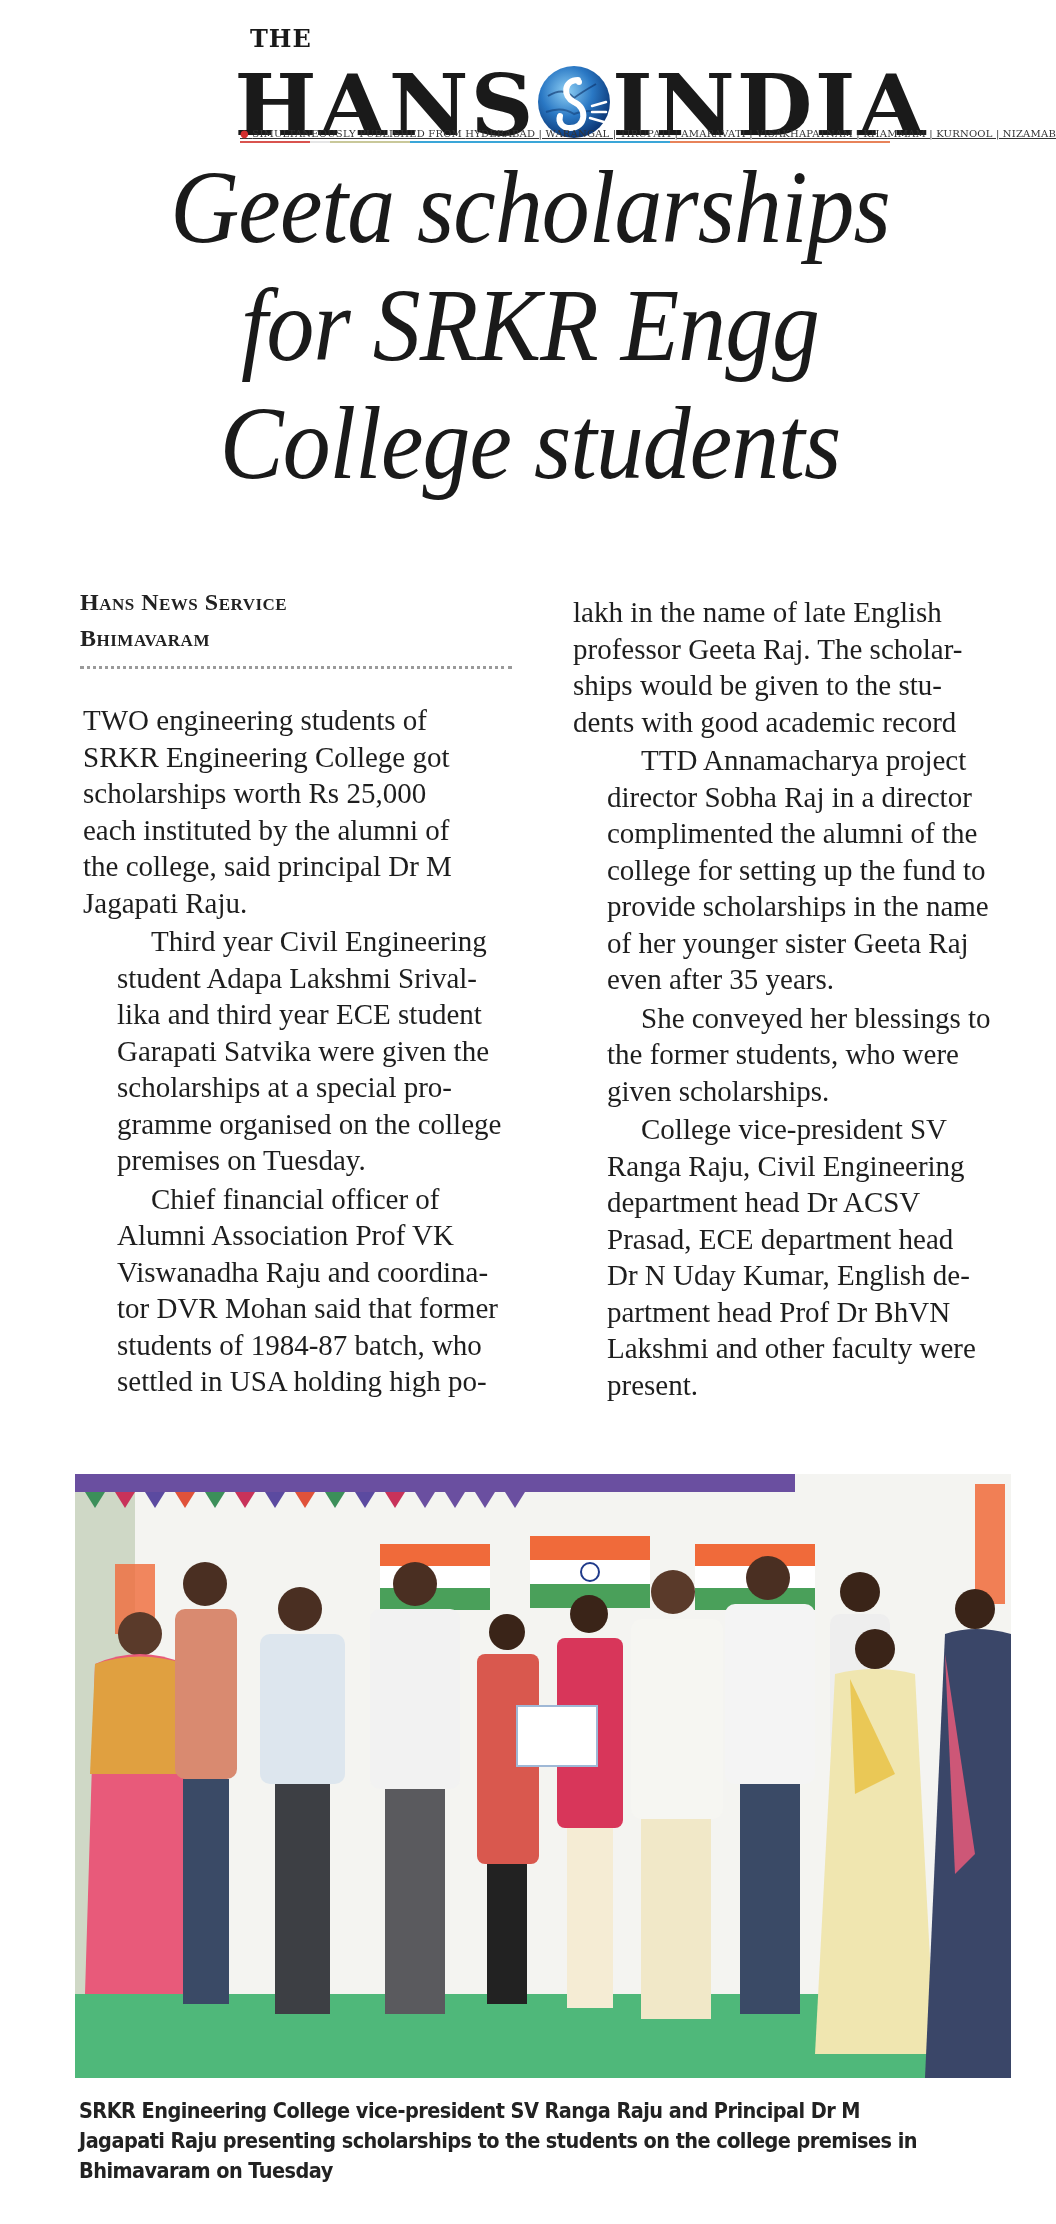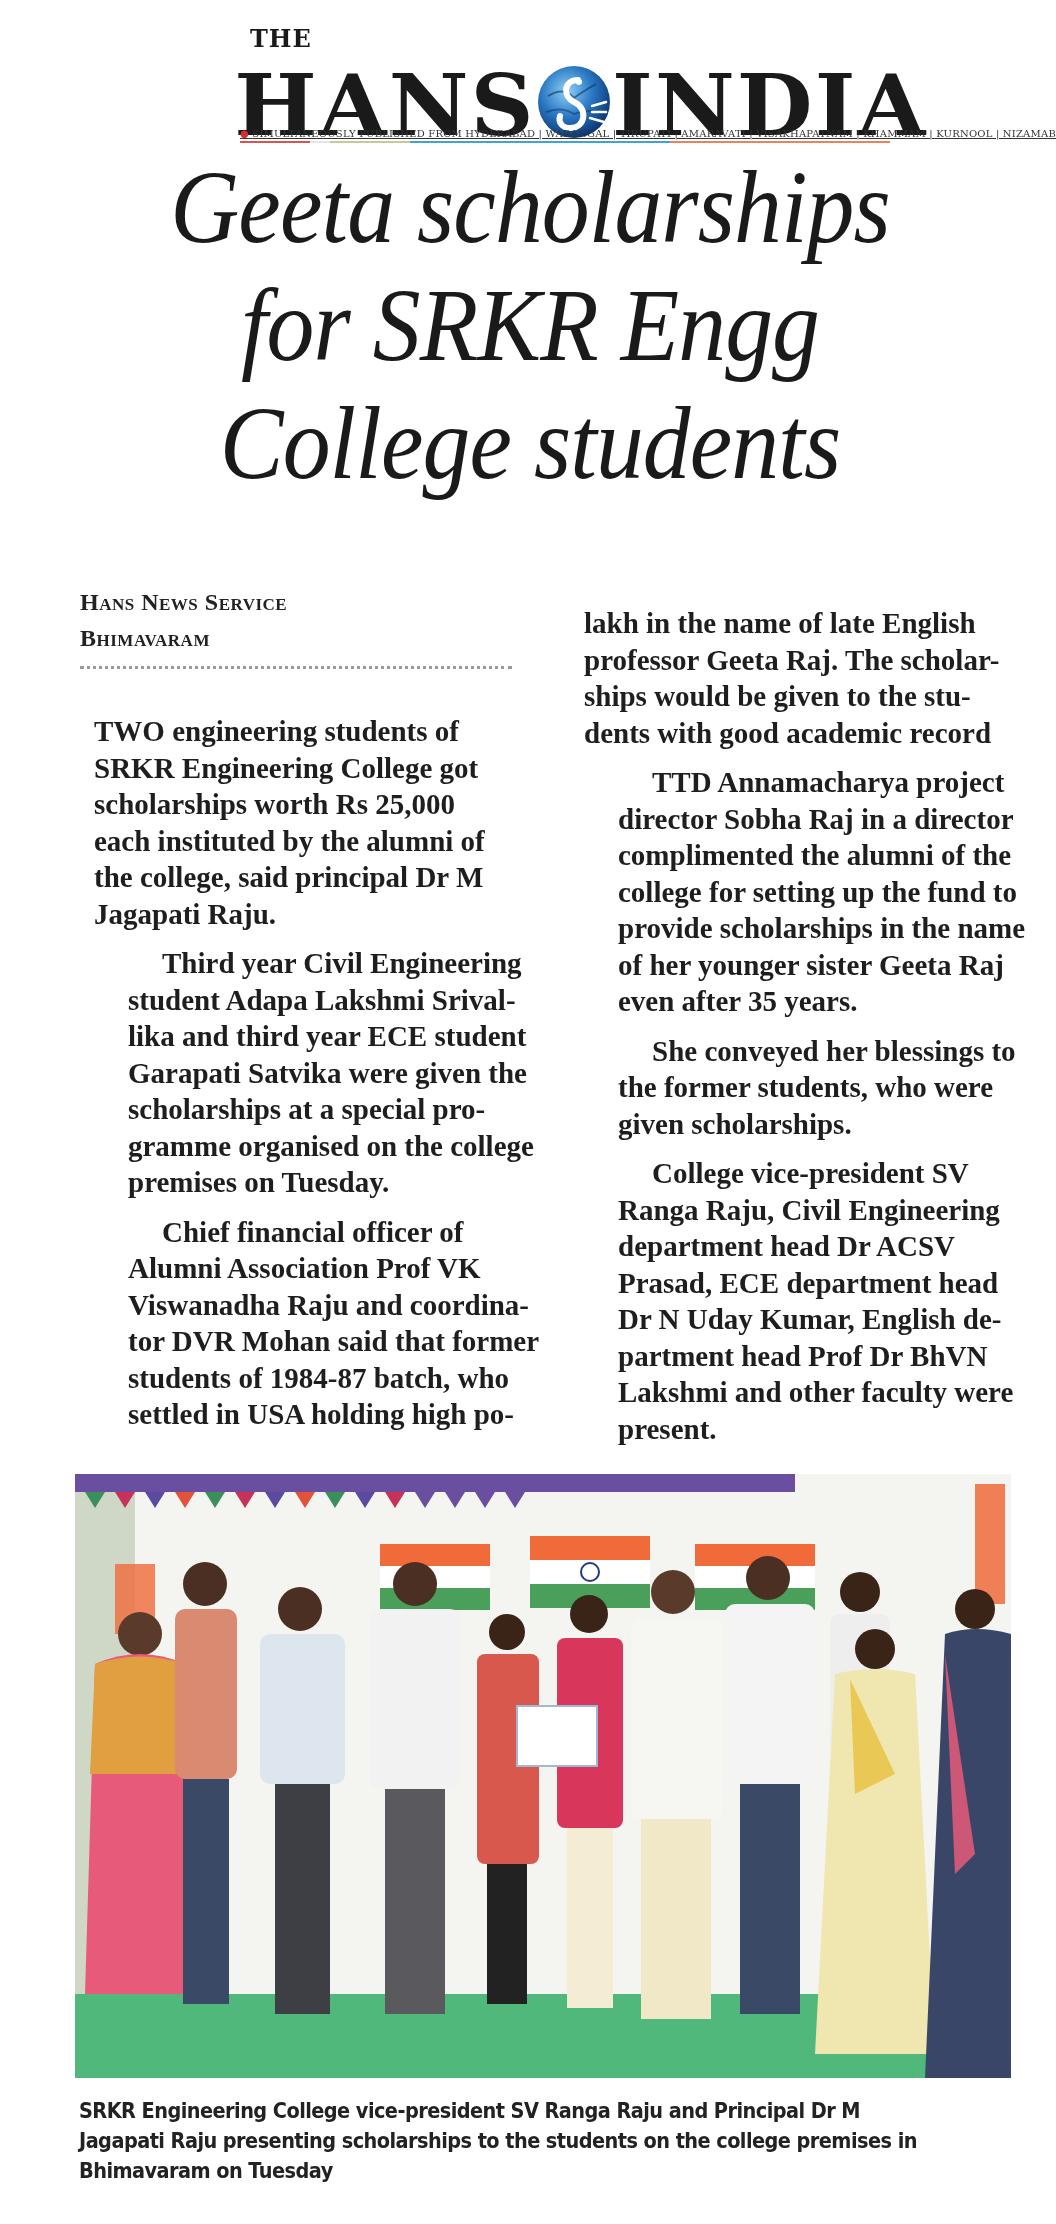--- a/index.html
+++ b/index.html
@@ -23,21 +23,21 @@
 
   
   .byline { position: absolute; left: 80px; top: 584px; width: 432px; text-align: left;
     font-family: "Liberation Serif", serif; font-weight: bold; font-variant: small-caps; font-size: 24px; line-height: 36px; color: #222; letter-spacing: 0.5px; }
   .byline-rule { position: absolute; left: 80px; top: 666px; width: 432px; border-top: 3px dotted #9a9a9a; }
 
   
   .col { position: absolute; width: 450px; font-family: "Liberation Serif", serif; font-size: 29px; line-height: 36.5px; color: #1e1e1e; }
   .col-left { left: 81px; top: 700px; }
   .col-right { left: 571px; top: 592px; }
-  .col p { margin: 13px; text-indent: 34px; white-space: nowrap; font-weight: bold; }
+  .col p { margin: 2px; text-indent: 34px; white-space: nowrap; }
   .col p.first { text-indent: 0; }
   .col .line { display: block; }
 
   
   .photo { position: absolute; left: 75px; top: 1474px; width: 936px; height: 604px; overflow: hidden; background: #f3f3f0; }
   .caption { position: absolute; left: 79px; top: 2096px; width: 940px; font-family: "DejaVu Sans", sans-serif; font-weight: bold;
     font-size: 21px; line-height: 30px; color: #222; letter-spacing: -0.6px; transform: scaleX(0.92); transform-origin: left top; }
   .caption .line { display: block; white-space: nowrap; }
 </style>
 </head>

